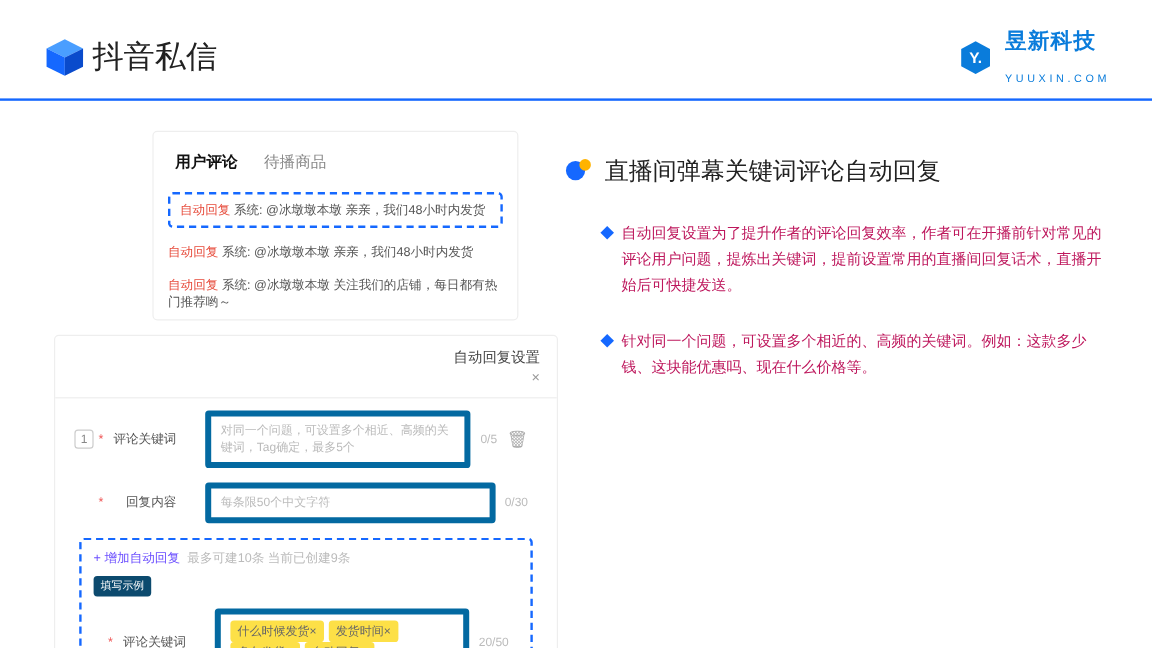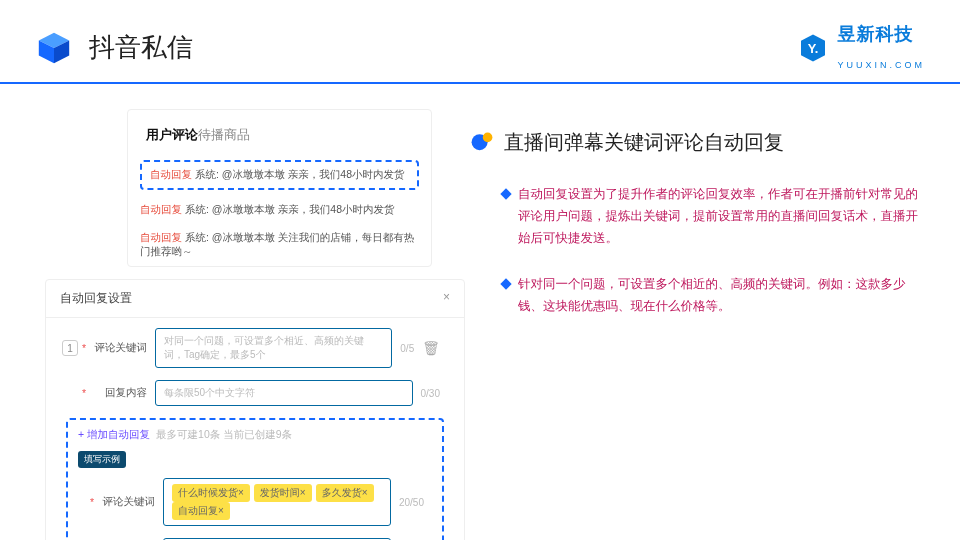--- a/index.html
+++ b/index.html
@@ -1,44 +1,44 @@
 <!DOCTYPE html>
 <html><head>
 <meta charset="utf-8">
 <style>
   * { margin: 0; padding: 0; box-sizing: border-box; }
   body { width: 960px; height: 540px; background: #fff; font-family: "Microsoft YaHei", Arial, sans-serif; position: relative; overflow: hidden; }
   .header { display: flex; align-items: center; justify-content: space-between; padding: 25px 35px 0 35px; }
-  .header-left { display: flex; align-items: center; gap: 16px; }
+  .header-left { display: flex; align-items: center; gap: 4px; }
   .cube-icon { width: 38px; height: 38px; }
   .page-title { font-size: 26px; font-weight: 400; color: #222; }
   .brand { display: flex; align-items: center; gap: 8px; }
   .brand-logo { width: 32px; height: 32px; }
   .brand-text { display: flex; flex-direction: column; line-height: 1; gap: 16px; }
   .brand-cn { font-size: 18px; color: #0a7cdb; font-weight: 600; letter-spacing: 1px; }
   .brand-en { font-size: 9px; color: #0a7cdb; letter-spacing: 3px; margin-top: 2px; text-align: right; }
   .divider { height: 2px; background: #1568ff; margin: 12px 0 0 0; }
   .content { display: flex; padding: 25px 0 0 0; }
   .left-col { width: 470px; position: relative; padding-left: 35px; }
   .right-col { flex: 1; padding: 20px 35px 0 0; }
   .ui-panel { width: 305px; margin-left: 92px; border: 1px solid #eee; border-radius: 4px; background: #fff; }
-  .ui-tabs { display: flex; padding: 16px 18px 10px 18px; font-size: 13px; }
+  .ui-tabs { display: flex; padding: 16px 18px 10px 18px; gap: 22px; font-size: 13px; }
   .tab-active { font-weight: 700; color: #111; }
   .tab-inactive { color: #888; }
   .reply-box { margin: 6px 12px; border: 2px dashed #1568ff; border-radius: 4px; padding: 6px 8px; font-size: 10.5px; color: #555; }
   .rl { color: #e74c3c; }
   .sys { color: #555; }
   .reply-line { padding: 7px 12px; font-size: 10.5px; color: #555; }
   .settings-panel { margin-top: 12px; border: 1px solid #eee; border-radius: 4px; background: #fff; width: 420px; margin-left: 10px; position: relative; }
-  .sp-title { display: flex; justify-content: space-between; align-items: flex-start; padding: 10px 14px; border-bottom: 1px solid #eee; font-size: 12px; color: #444; }
+  .sp-title { display: flex; justify-content: space-between; align-items: flex-end; padding: 10px 14px; border-bottom: 1px solid #eee; font-size: 12px; color: #444; flex-direction: column; }
   .sp-body { padding: 4px 12px 10px 12px; }
   .sp-row { display: flex; align-items: center; padding: 6px 12px 6px 34px; font-size: 10.5px; gap: 8px; position: relative; }
   .sp-row .req { color: #e55; position: absolute; left: 24px; }
   .sp-label { width: 55px; color: #555; text-align: right; }
-  .sp-input { flex: 1; border: 1px solid #0369a1; border-radius: 3px; padding: 5px 8px; color: #bbb; font-size: 10px; }
+  .sp-input { flex: 1; border: 5px solid #0369a1; border-radius: 3px; padding: 5px 8px; color: #bbb; font-size: 10px; margin-left: 16px; }
   .sp-counter { color: #bbb; font-size: 10px; }
   .sp-section2 { border: 2px dashed #1568ff; border-radius: 4px; padding: 6px 6px 8px 6px; margin: 6px 8px 10px 8px; }
   .add-link { color: #6a4dff; font-size: 10.5px; padding: 2px 4px 6px 4px; display: flex; gap: 6px; align-items: flex-end; }
   .add-hint { color: #bbb; }
   .badge { display: inline-block; background: #0c4a6e; color: #fff; font-size: 9px; padding: 2px 6px; border-radius: 3px; margin: 0 0 4px 4px; }
   .tag { display:inline-block; background:#fde047; border-radius:3px; padding:2px 6px; margin-right:4px; font-size:10px; color:#666; }
   .trash { color: #aaa; font-size: 14px; }
   .num-badge { width:16px; height:16px; border:1px solid #ccc; border-radius:3px; font-size:10px; display:flex; align-items:center; justify-content:center; position:absolute; left:4px; color:#888;}
   .right-heading { display: flex; align-items: center; gap: 10px; margin-bottom: 28px; }
   .rh-icon { width: 24px; height: 24px; }

